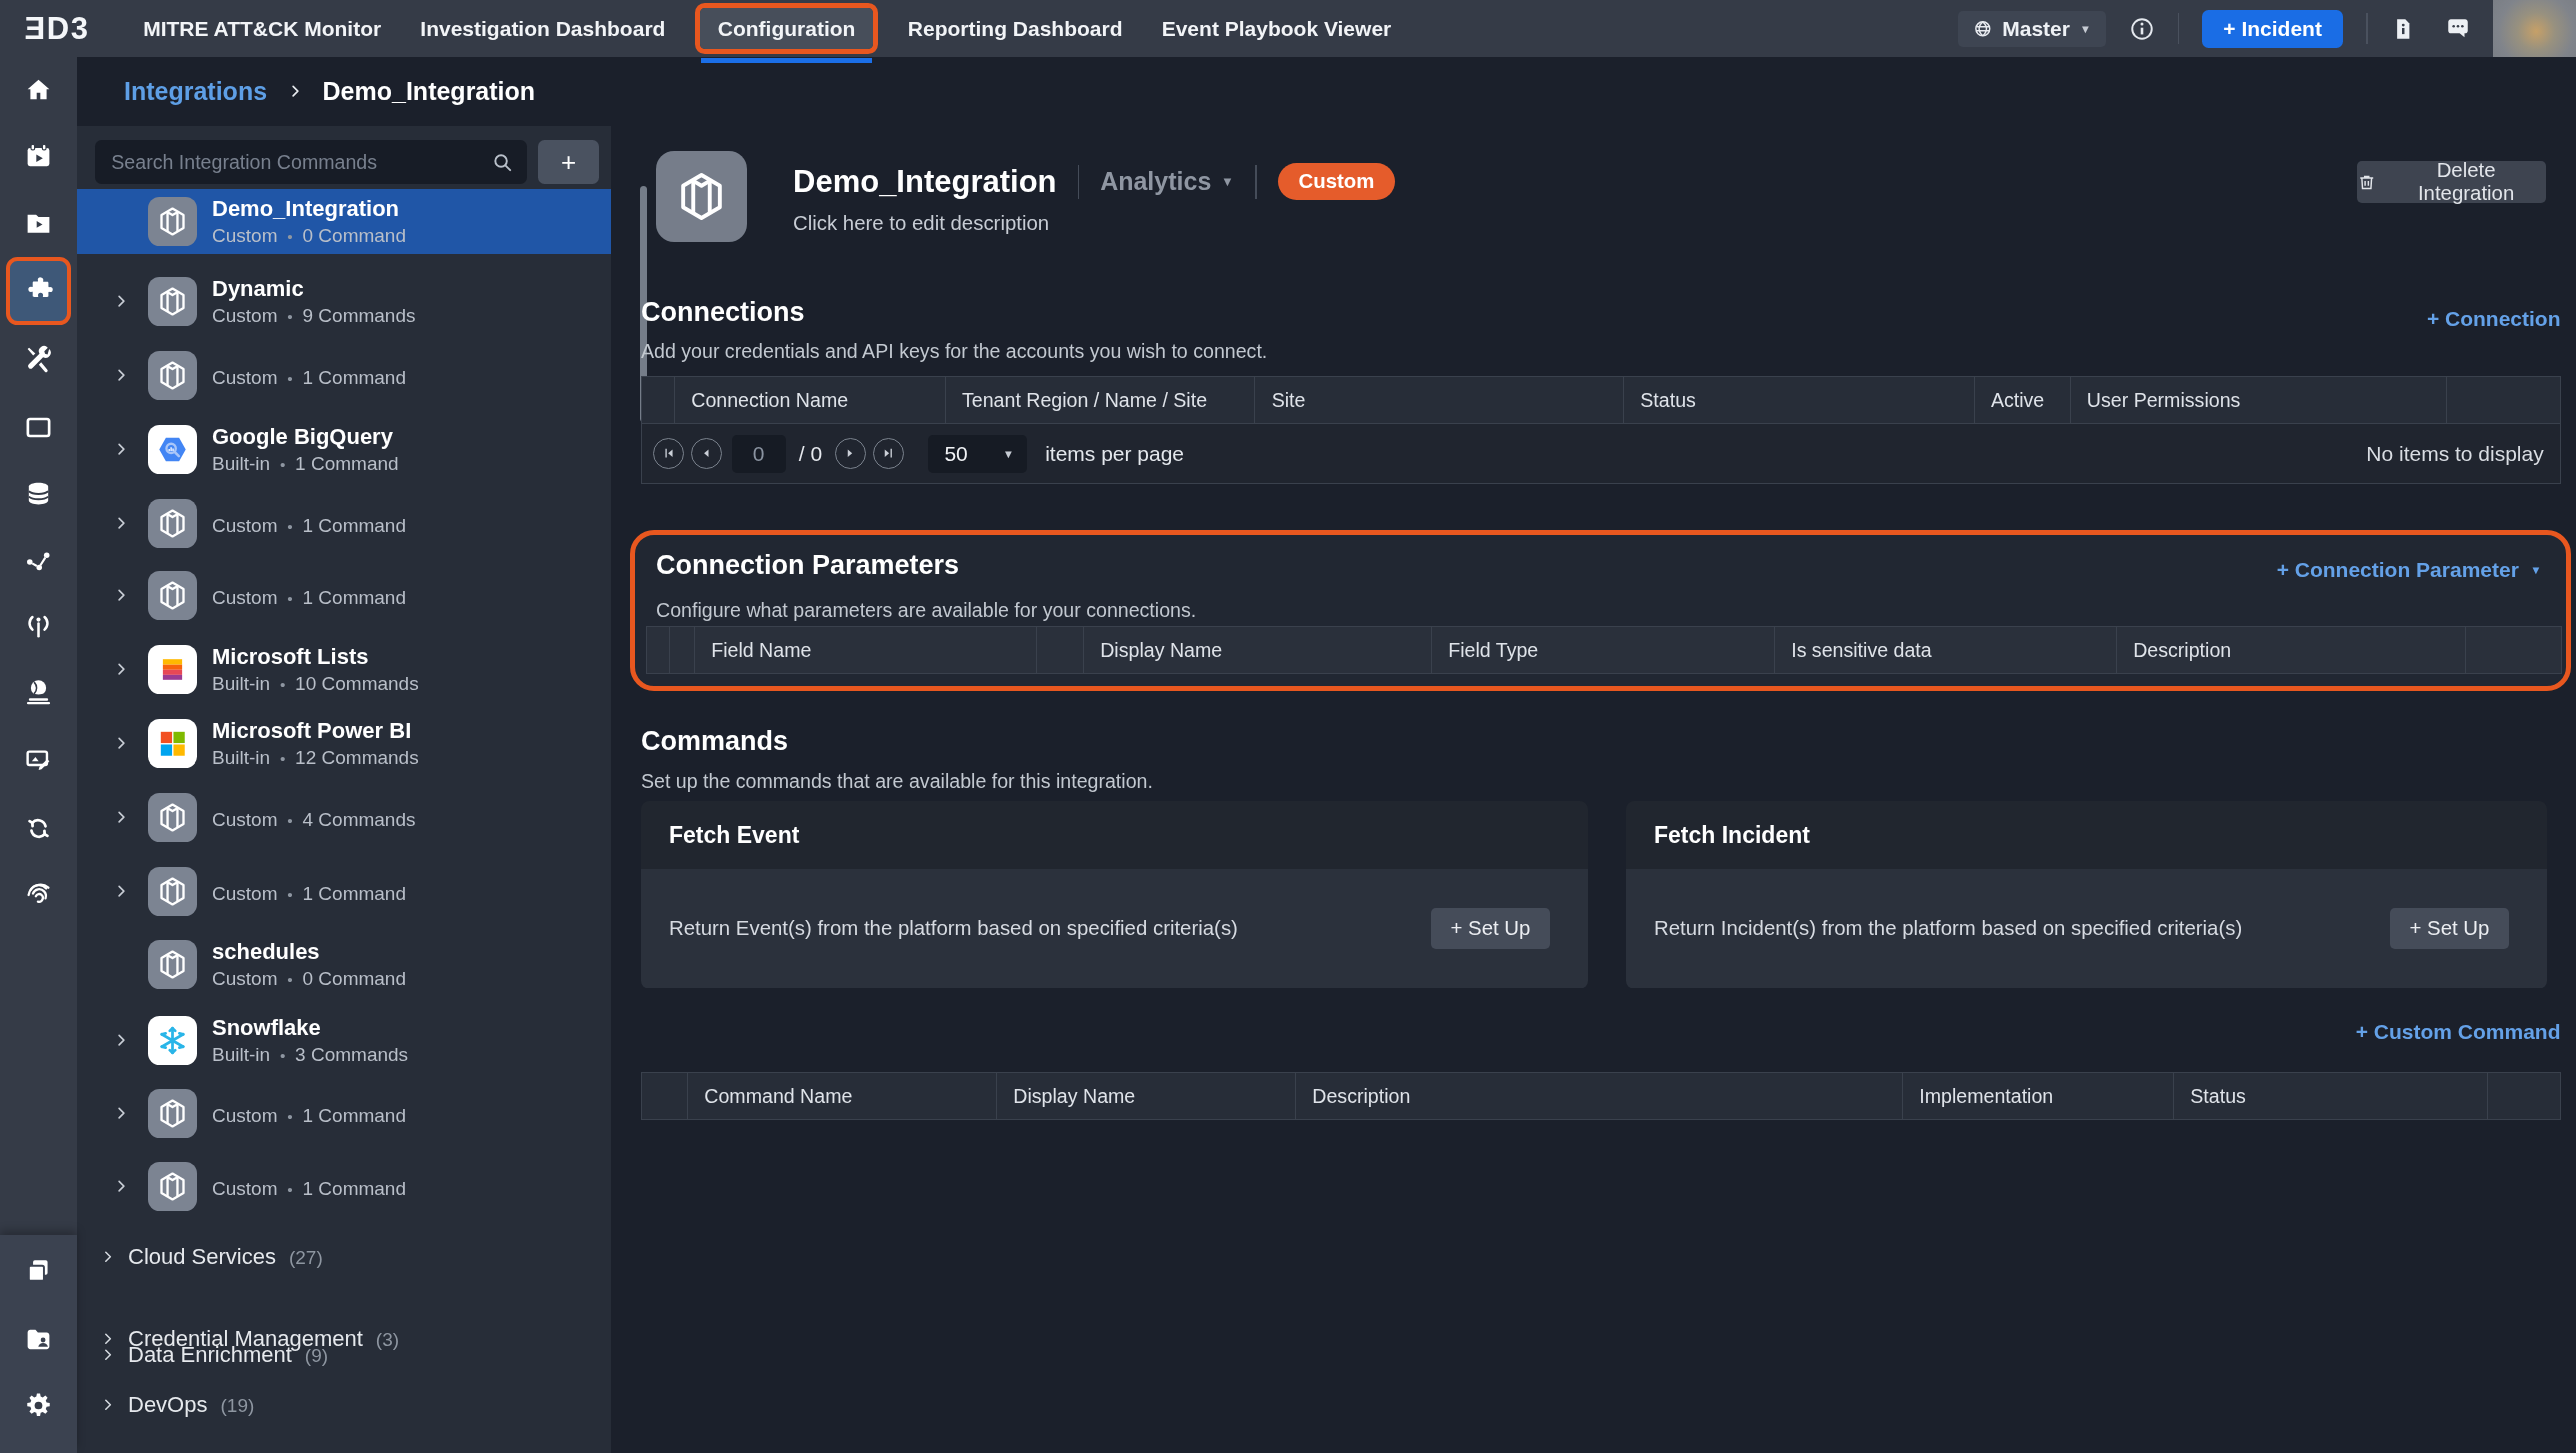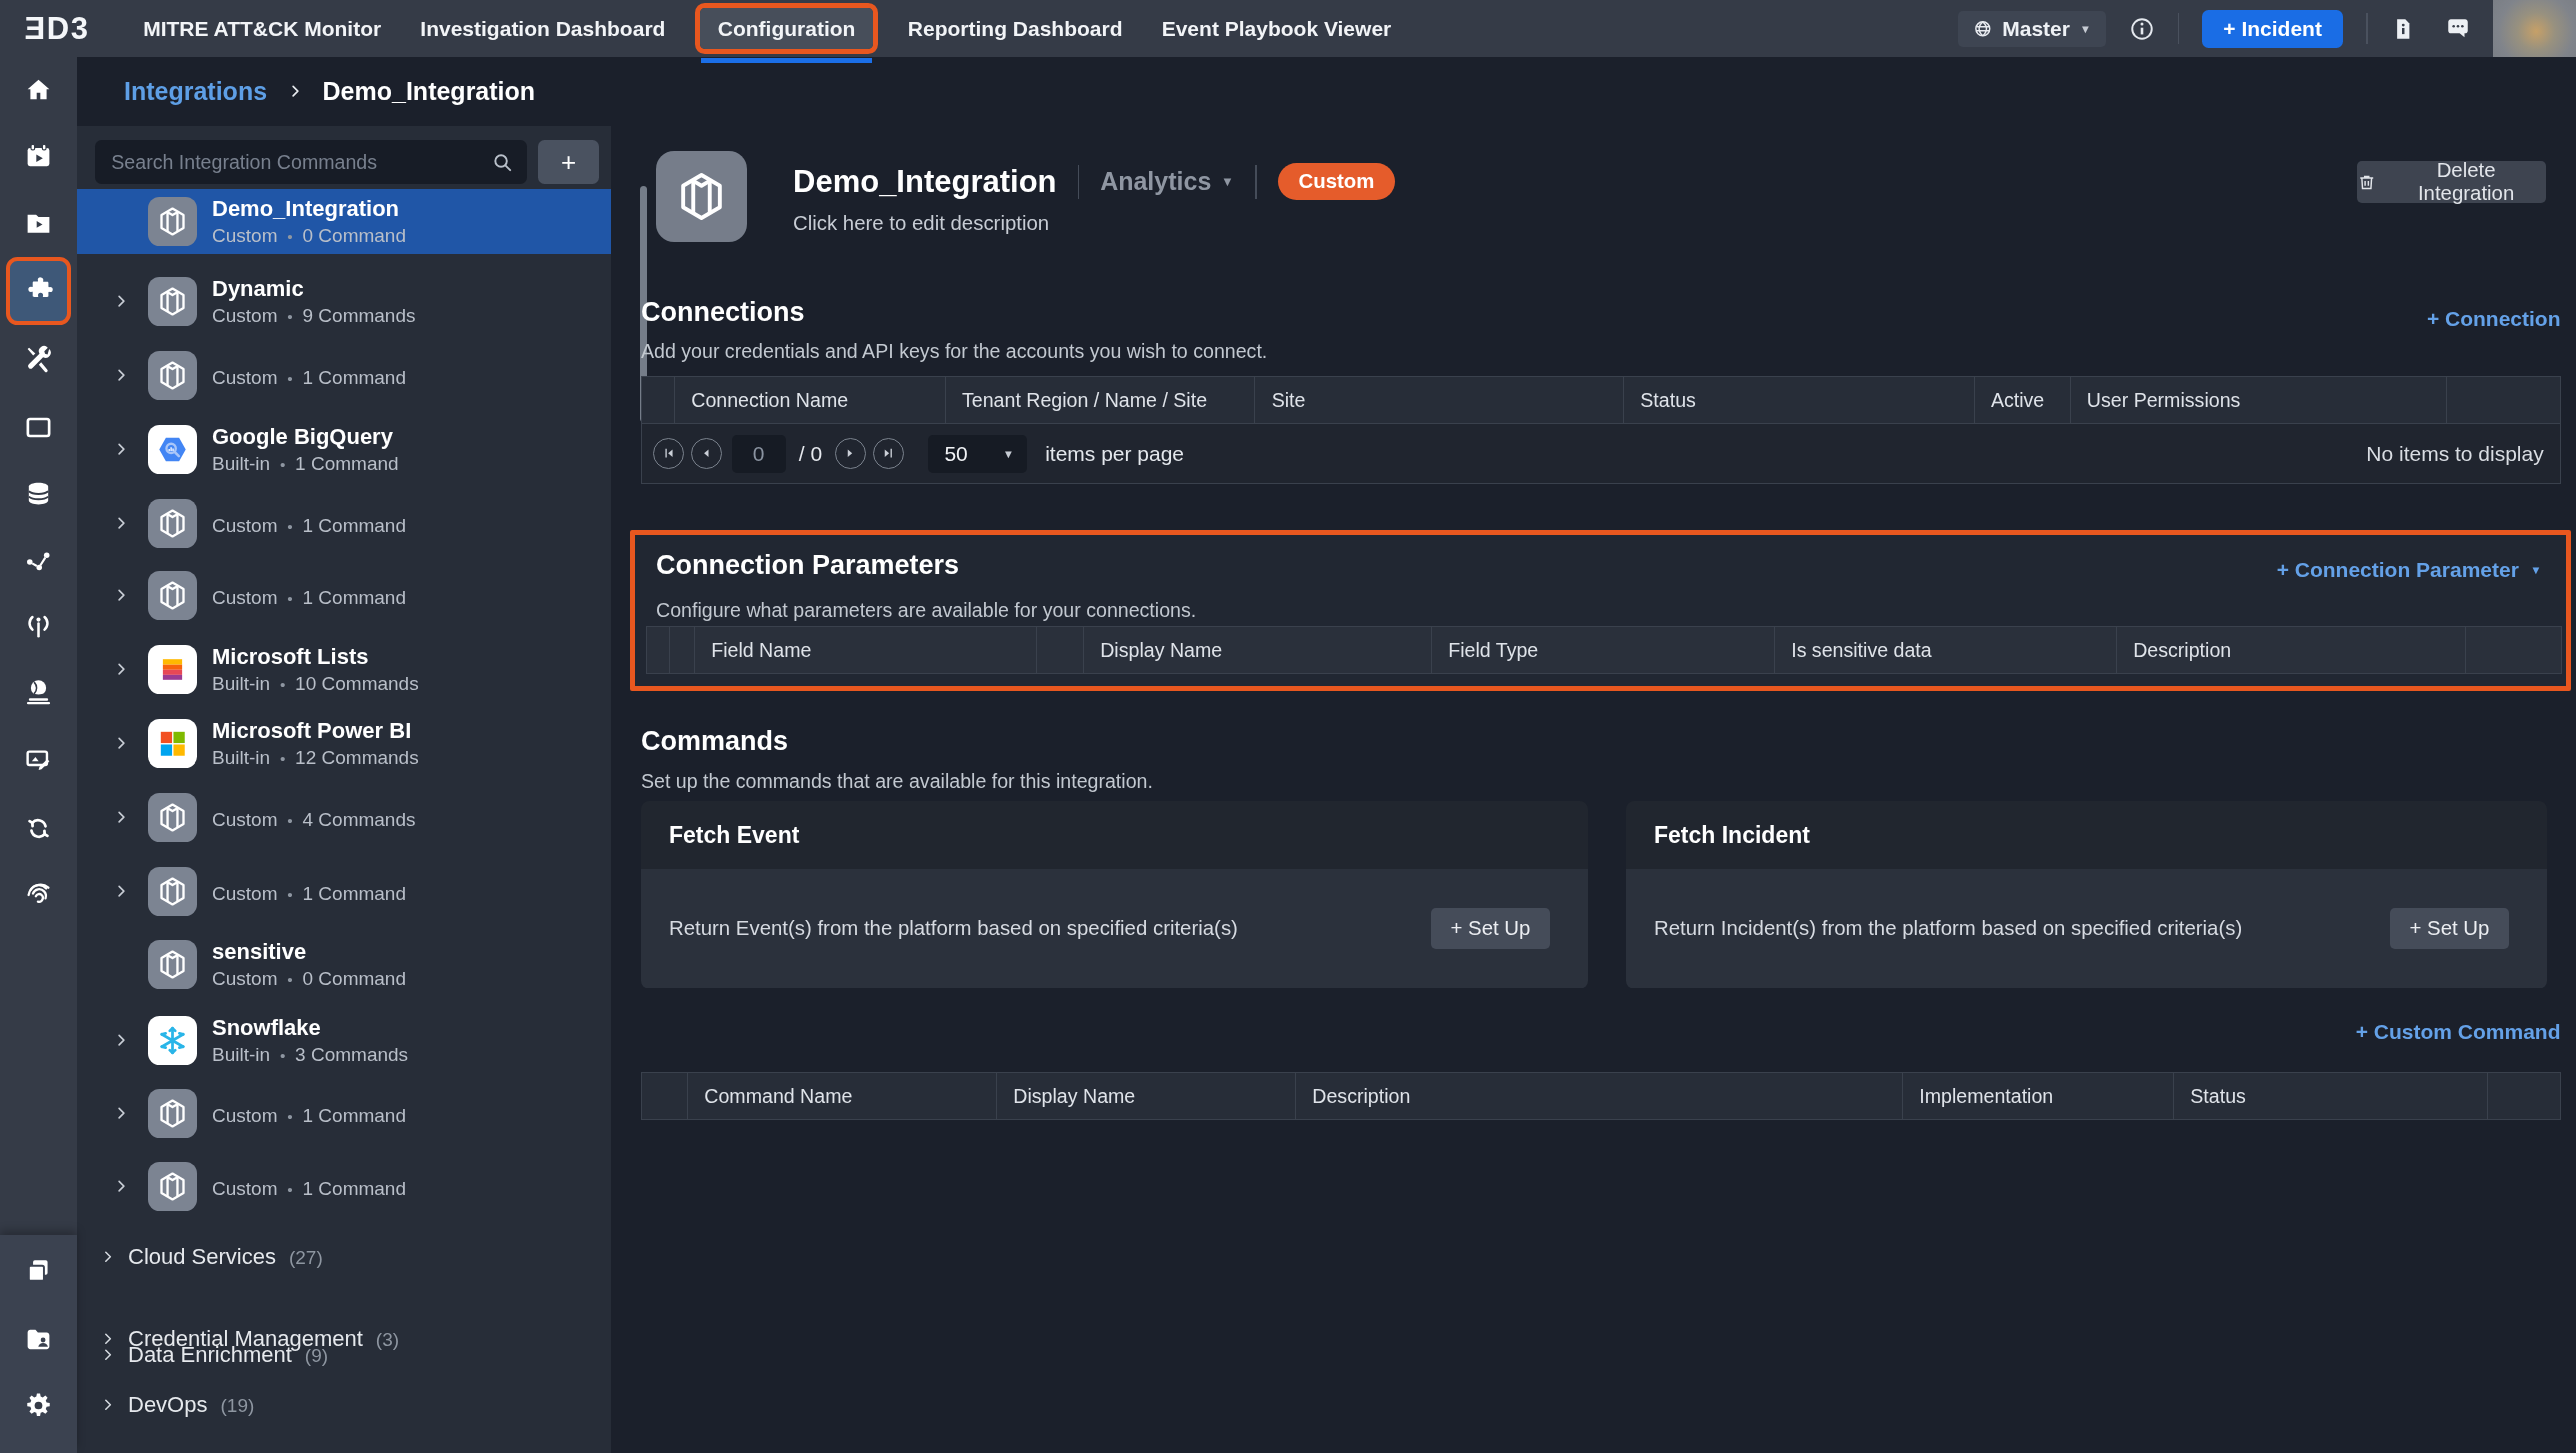--- a/index.html
+++ b/index.html
@@ -115,21 +115,21 @@
   #pg-input { width:54px; height:38px; background:#161B24; border:none; border-radius:4.9px; color:#8A93A0;
     font-size:21px; text-align:center; font-family:inherit; margin:0 3.3px; }
   #pg-total { font-size:21px; color:#E6E9EE; margin:0 13px 0 9.8px; }
   #pg-size { width:99px; height:38px; background:#161B24; border-radius:4.9px; display:flex; align-items:center;
     justify-content:space-between; padding:0 13px 0 16.3px; margin-left:18px; cursor:pointer; }
   #pg-size .val { font-size:21px; color:#F2F4F7; }
   #pg-per-label { font-size:21px; color:#E3E7EC; margin-left:18px; }
   #pg-empty { position:absolute; right:16.3px; font-size:21px; color:#D9DDE3; }
 
   #param-section { position:absolute; left:18px; top:404px; width:1941px; height:161px;
-    border:5.7px solid #E8571F; border-radius:2px; background:#212732; }
+    border:5.7px solid #E8571F; border-radius:24px; background:#212732; }
   #param-title { position:absolute; left:21px; top:14.7px; font-size:27px; font-weight:700; }
   #param-link { right:24.5px; top:23px; }
   #param-sub { position:absolute; left:21px; top:64px; font-size:19.6px; color:#C2C8D0; }
   #param-tbl { left:11.4px; top:91px; width:1916px; }
   #param-tbl .tbl-head { background:#2A303B; }
 
   .cmd-card { position:absolute; top:675px; height:188px; border-radius:8.2px; overflow:hidden; }
   .cmd-card .card-head { height:68px; background:#21262F; display:flex; align-items:center;
     padding-left:28px; font-size:23px; font-weight:700; color:#FFF; }
   .cmd-card .card-body { height:119px; background:#2B313C; position:relative; display:flex; align-items:center; }
@@ -548,21 +548,21 @@
         <span class="row-icon gray">
           <span class="ico">
             <svg viewBox="0 0 24 24" fill="none" stroke="currentColor" stroke-width="1.7" stroke-linejoin="round">
               <path d="M12 2.6 20 7.3v9.4L12 21.4 4 16.7V7.3z"></path>
               <path d="M8.4 5.2 12 7.3l3.6-2.1"></path>
               <path d="M8.4 5.2v14M15.6 5.2v14"></path>
             </svg>
           </span>
         </span>
         <span class="row-text">
-          <div class="row-name">sensitive</div>
+          <div class="row-name">schedules</div>
           <div class="row-sub">Custom<span class="dot">•</span>0 Command</div>
         </span>
       </div>
       <div class="int-row" style="top: 882px;">
         <span class="ico row-chev">
           <svg viewBox="0 0 24 24" fill="none" stroke="currentColor" stroke-width="2.4" stroke-linecap="round" stroke-linejoin="round">
             <path d="M9 5l7 7-7 7"></path>
           </svg>
         </span>
         <span class="row-icon white">

